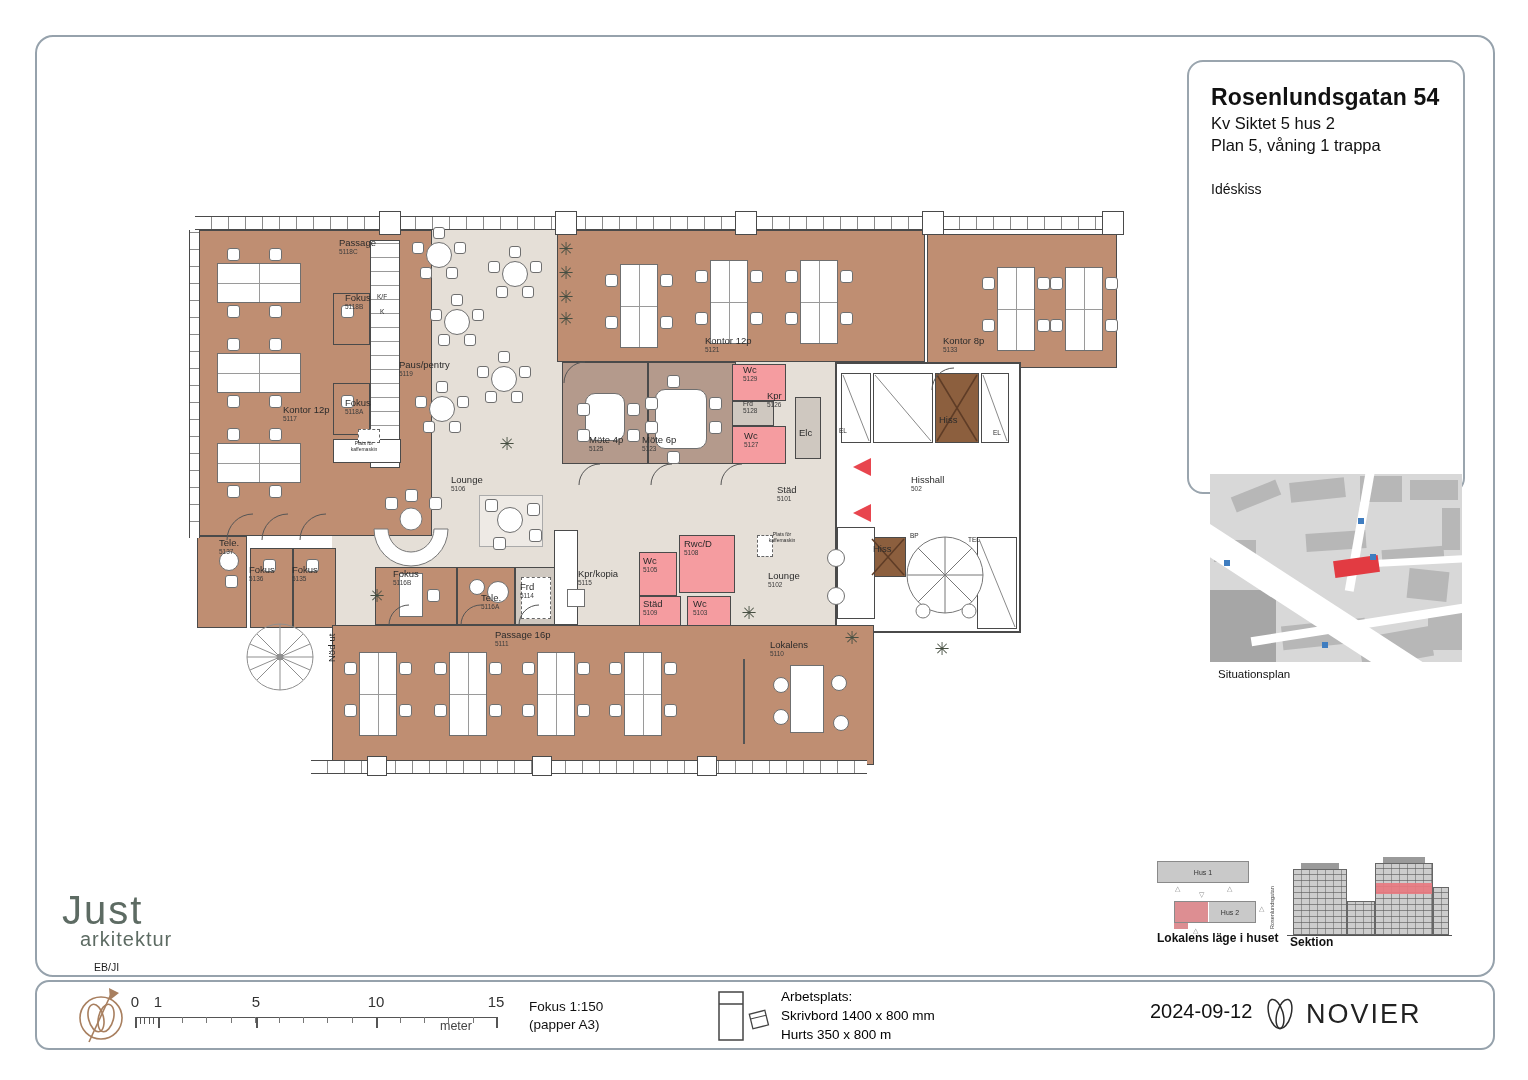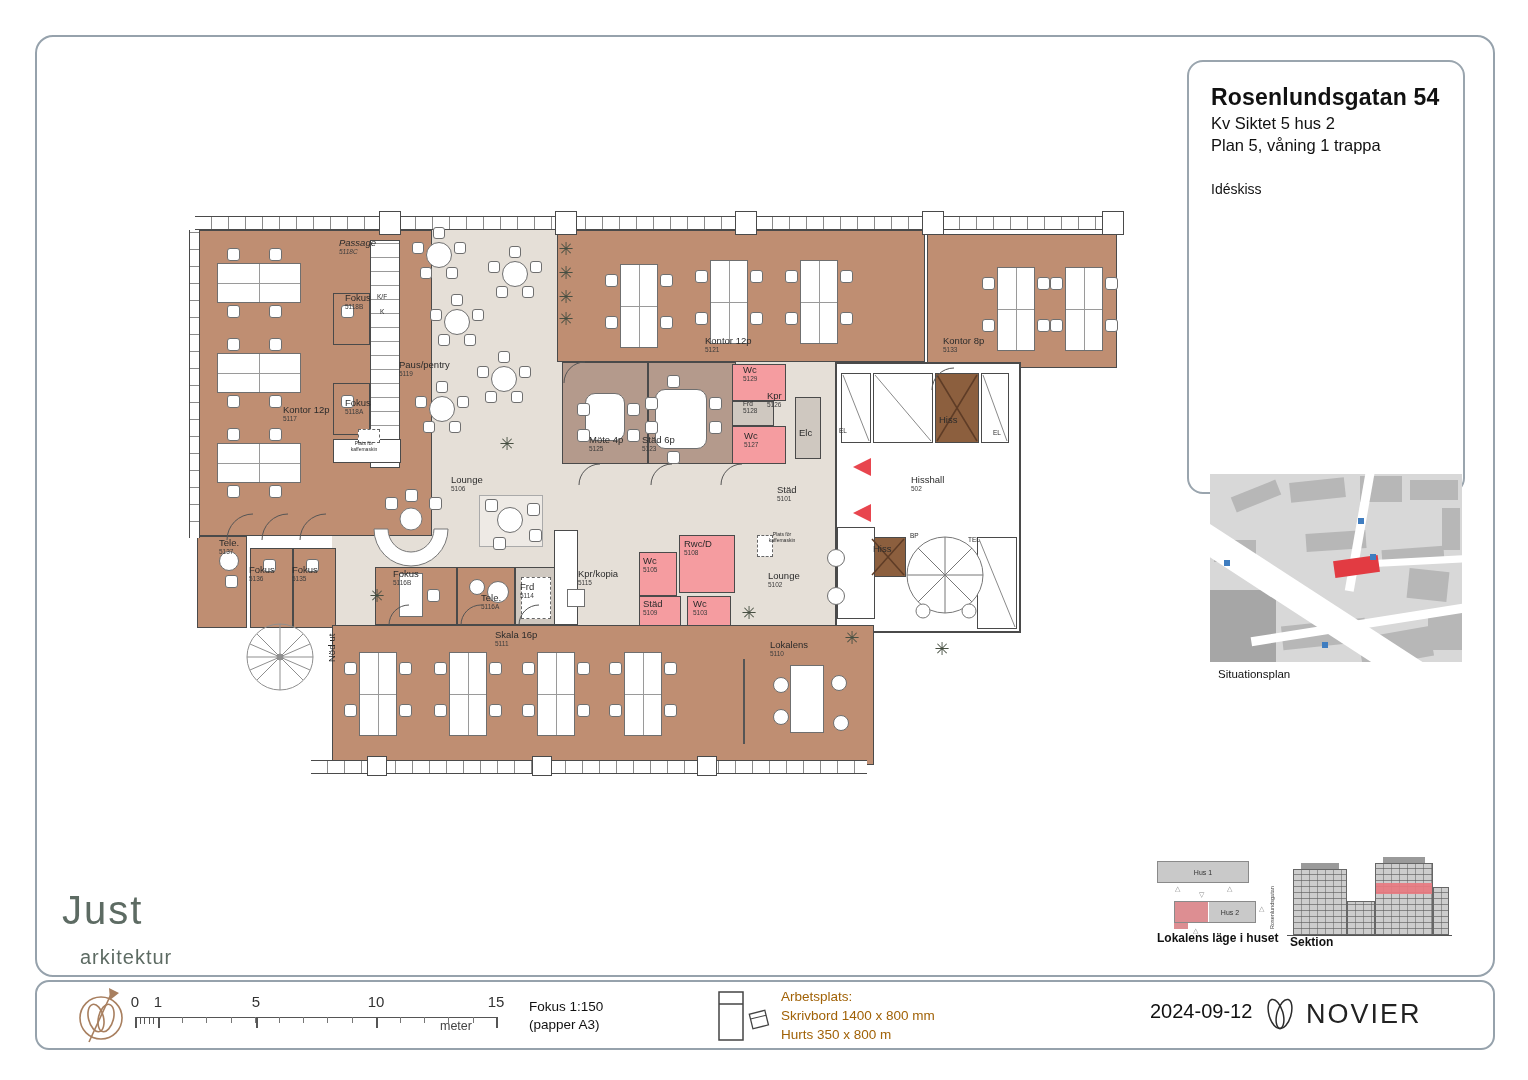--- a/index.html
+++ b/index.html
@@ -72,34 +72,34 @@
   .diag-caption{position:absolute;font-size:12px;font-weight:bold;color:#111;}
   .sektion{position:absolute;left:1250px;top:818px;width:165px;height:80px;border-bottom:1px solid #555;}
   .tower{position:absolute;border:1px solid #666;box-sizing:border-box;
     background:repeating-linear-gradient(0deg,#CDCDCD 0 5px,#858585 5px 6px);}
   .tower:after{content:"";position:absolute;inset:0;
     background:repeating-linear-gradient(90deg,transparent 0 7px,rgba(90,90,90,.5) 7px 8px);}
   .sekred{position:absolute;background:rgba(232,122,128,.92);z-index:2;}
   
   .logo{position:absolute;left:25px;top:855px;color:#5D6B63;}
   .logo-top{font-size:40px;font-weight:300;letter-spacing:2px;line-height:.9;}
-  .logo-bottom{font-size:20px;font-weight:300;margin-left:18px;letter-spacing:1px;margin-top:18px;}
+  .logo-bottom{font-size:20px;font-weight:300;margin-left:18px;letter-spacing:1px;}
   .logo-initials{font-size:10.5px;color:#1c1c1c;margin-left:32px;margin-top:10px;font-weight:500;}
   
   .scalebar{position:absolute;left:93px;top:11px;width:380px;height:42px;}
   .sc-num{position:absolute;top:0;font-size:15px;color:#333;transform:translateX(-50%);}
   .sc-line{position:absolute;left:5px;top:24px;width:362px;border-top:1.5px solid #555;height:10px;}
   .sc-tick{position:absolute;top:24px;width:1.5px;height:11px;background:#555;}
   .sc-fine{position:absolute;left:5px;top:24px;width:23px;height:7px;
     background:repeating-linear-gradient(90deg,#555 0 1px,transparent 1px 4.6px);}
   .sc-minor{position:absolute;left:28px;top:24px;width:339px;height:6px;
     background:repeating-linear-gradient(90deg,#777 0 1px,transparent 1px 24.2px);}
   .sc-meter{position:absolute;left:310px;top:26px;font-size:12.5px;color:#444;}
   .skala{position:absolute;left:492px;top:16px;font-size:13.5px;color:#111;line-height:1.35;}
-  .arbets{position:absolute;left:744px;top:6px;font-size:13.5px;color:#a16207;line-height:1.4;}
+  .arbets{position:absolute;left:744px;top:6px;font-size:13.5px;color:#000000;line-height:1.4;}
   .deskicon{position:absolute;left:678px;top:8px;width:60px;height:54px;}
   .fdate{position:absolute;left:1113px;top:18px;font-size:20px;color:#111;}
   .novier{position:absolute;left:1225px;top:12px;display:flex;align-items:center;}
   .novier-text{font-size:27px;font-weight:500;letter-spacing:2px;color:#222;margin-left:8px;}
 </style>
 </head>
 <body>
 
 <div class="sheet">
 
@@ -363,36 +363,36 @@
           <text x="379" y="118">✳</text>
         <text x="320" y="243">✳</text>
           <text x="190" y="395">✳</text>
         <text x="562" y="412">✳</text>
           <text x="665" y="437">✳</text>
         <text x="755" y="448">✳</text>
       </g>
     </svg>
 
     <div id="room-labels">
-        <div class="rlabel " style="left: 152px; top: 31px; font-style: italic;"><span class="rname">Passage</span><span class="rnum">5118C</span></div>
+        <div class="rlabel " style="left: 152px; top: 31px;"><span class="rname">Passage</span><span class="rnum">5118C</span></div>
         <div class="rlabel " style="left: 158px; top: 86px;"><span class="rname">Fokus</span><span class="rnum">5118B</span></div>
         <div class="rlabel " style="left: 212px; top: 153px;"><span class="rname">Paus/pentry</span><span class="rnum">5119</span></div>
         <div class="rlabel " style="left: 158px; top: 191px;"><span class="rname">Fokus</span><span class="rnum">5118A</span></div>
         <div class="rlabel " style="left: 96px; top: 198px;"><span class="rname">Kontor 12p</span><span class="rnum">5117</span></div>
         <div class="rlabel tiny" style="left: 154px; top: 234px;"><span class="rname">Plats för kaffemaskin</span></div>
         <div class="rlabel tiny2" style="left: 190px; top: 86px;"><span class="rname">K/F</span></div>
         <div class="rlabel tiny2" style="left: 193px; top: 101px;"><span class="rname">K</span></div>
         <div class="rlabel " style="left: 32px; top: 331px;"><span class="rname">Tele.</span><span class="rnum">5137</span></div>
         <div class="rlabel " style="left: 62px; top: 358px;"><span class="rname">Fokus</span><span class="rnum">5136</span></div>
         <div class="rlabel " style="left: 105px; top: 358px;"><span class="rname">Fokus</span><span class="rnum">5135</span></div>
         <div class="rlabel " style="left: 264px; top: 268px;"><span class="rname">Lounge</span><span class="rnum">5106</span></div>
         <div class="rlabel " style="left: 518px; top: 129px;"><span class="rname">Kontor 12p</span><span class="rnum">5121</span></div>
         <div class="rlabel " style="left: 756px; top: 129px;"><span class="rname">Kontor 8p</span><span class="rnum">5133</span></div>
         <div class="rlabel " style="left: 402px; top: 228px;"><span class="rname">Möte 4p</span><span class="rnum">5125</span></div>
-        <div class="rlabel " style="left: 455px; top: 228px;"><span class="rname">Städ 6p</span><span class="rnum">5123</span></div>
+        <div class="rlabel " style="left: 455px; top: 228px;"><span class="rname">Möte 6p</span><span class="rnum">5123</span></div>
         <div class="rlabel " style="left: 556px; top: 158px;"><span class="rname">Wc</span><span class="rnum">5129</span></div>
         <div class="rlabel " style="left: 580px; top: 184px;"><span class="rname">Kpr</span><span class="rnum">5126</span></div>
         <div class="rlabel tiny2" style="left: 556px; top: 193px;"><span class="rname">Frd</span><span class="rnum">5128</span></div>
         <div class="rlabel " style="left: 557px; top: 224px;"><span class="rname">Wc</span><span class="rnum">5127</span></div>
         <div class="rlabel " style="left: 612px; top: 221px;"><span class="rname">Elc</span></div>
         <div class="rlabel tiny2" style="left: 652px; top: 220px;"><span class="rname">EL</span></div>
         <div class="rlabel tiny2" style="left: 806px; top: 222px;"><span class="rname">EL</span></div>
         <div class="rlabel " style="left: 752px; top: 208px;"><span class="rname">Hiss</span></div>
         <div class="rlabel " style="left: 724px; top: 268px;"><span class="rname">Hisshall</span><span class="rnum">502</span></div>
         <div class="rlabel " style="left: 590px; top: 278px;"><span class="rname">Städ</span><span class="rnum">5101</span></div>
@@ -403,21 +403,21 @@
         <div class="rlabel " style="left: 581px; top: 364px;"><span class="rname">Lounge</span><span class="rnum">5102</span></div>
         <div class="rlabel " style="left: 456px; top: 349px;"><span class="rname">Wc</span><span class="rnum">5105</span></div>
         <div class="rlabel " style="left: 497px; top: 332px;"><span class="rname">Rwc/D</span><span class="rnum">5108</span></div>
         <div class="rlabel " style="left: 456px; top: 392px;"><span class="rname">Städ</span><span class="rnum">5109</span></div>
         <div class="rlabel " style="left: 506px; top: 392px;"><span class="rname">Wc</span><span class="rnum">5103</span></div>
         <div class="rlabel " style="left: 391px; top: 362px;"><span class="rname">Kpr/kopia</span><span class="rnum">5115</span></div>
         <div class="rlabel " style="left: 206px; top: 362px;"><span class="rname">Fokus</span><span class="rnum">5116B</span></div>
         <div class="rlabel " style="left: 294px; top: 386px;"><span class="rname">Tele.</span><span class="rnum">5116A</span></div>
         <div class="rlabel " style="left: 333px; top: 375px;"><span class="rname">Frd</span><span class="rnum">5114</span></div>
         <div class="rlabel rot" style="left: 140px; top: 455px;"><span class="rname">Nöd-ut</span></div>
-        <div class="rlabel " style="left: 308px; top: 423px;"><span class="rname">Skala 16p</span><span class="rnum">5111</span></div>
+        <div class="rlabel " style="left: 308px; top: 423px;"><span class="rname">Passage 16p</span><span class="rnum">5111</span></div>
         <div class="rlabel " style="left: 583px; top: 433px;"><span class="rname">Lokalens</span><span class="rnum">5110</span></div>
       </div>
   </div>
 
   <div class="map">
     <div class="bld" style="left:22px;top:14px;width:48px;height:16px;transform:rotate(-22deg)"></div>
     <div class="bld" style="left:80px;top:6px;width:55px;height:20px;transform:rotate(-6deg)"></div>
     <div class="bld" style="left:150px;top:2px;width:42px;height:26px"></div>
     <div class="bld" style="left:200px;top:6px;width:48px;height:20px"></div>
     <div class="bld" style="left:232px;top:34px;width:18px;height:42px"></div>

